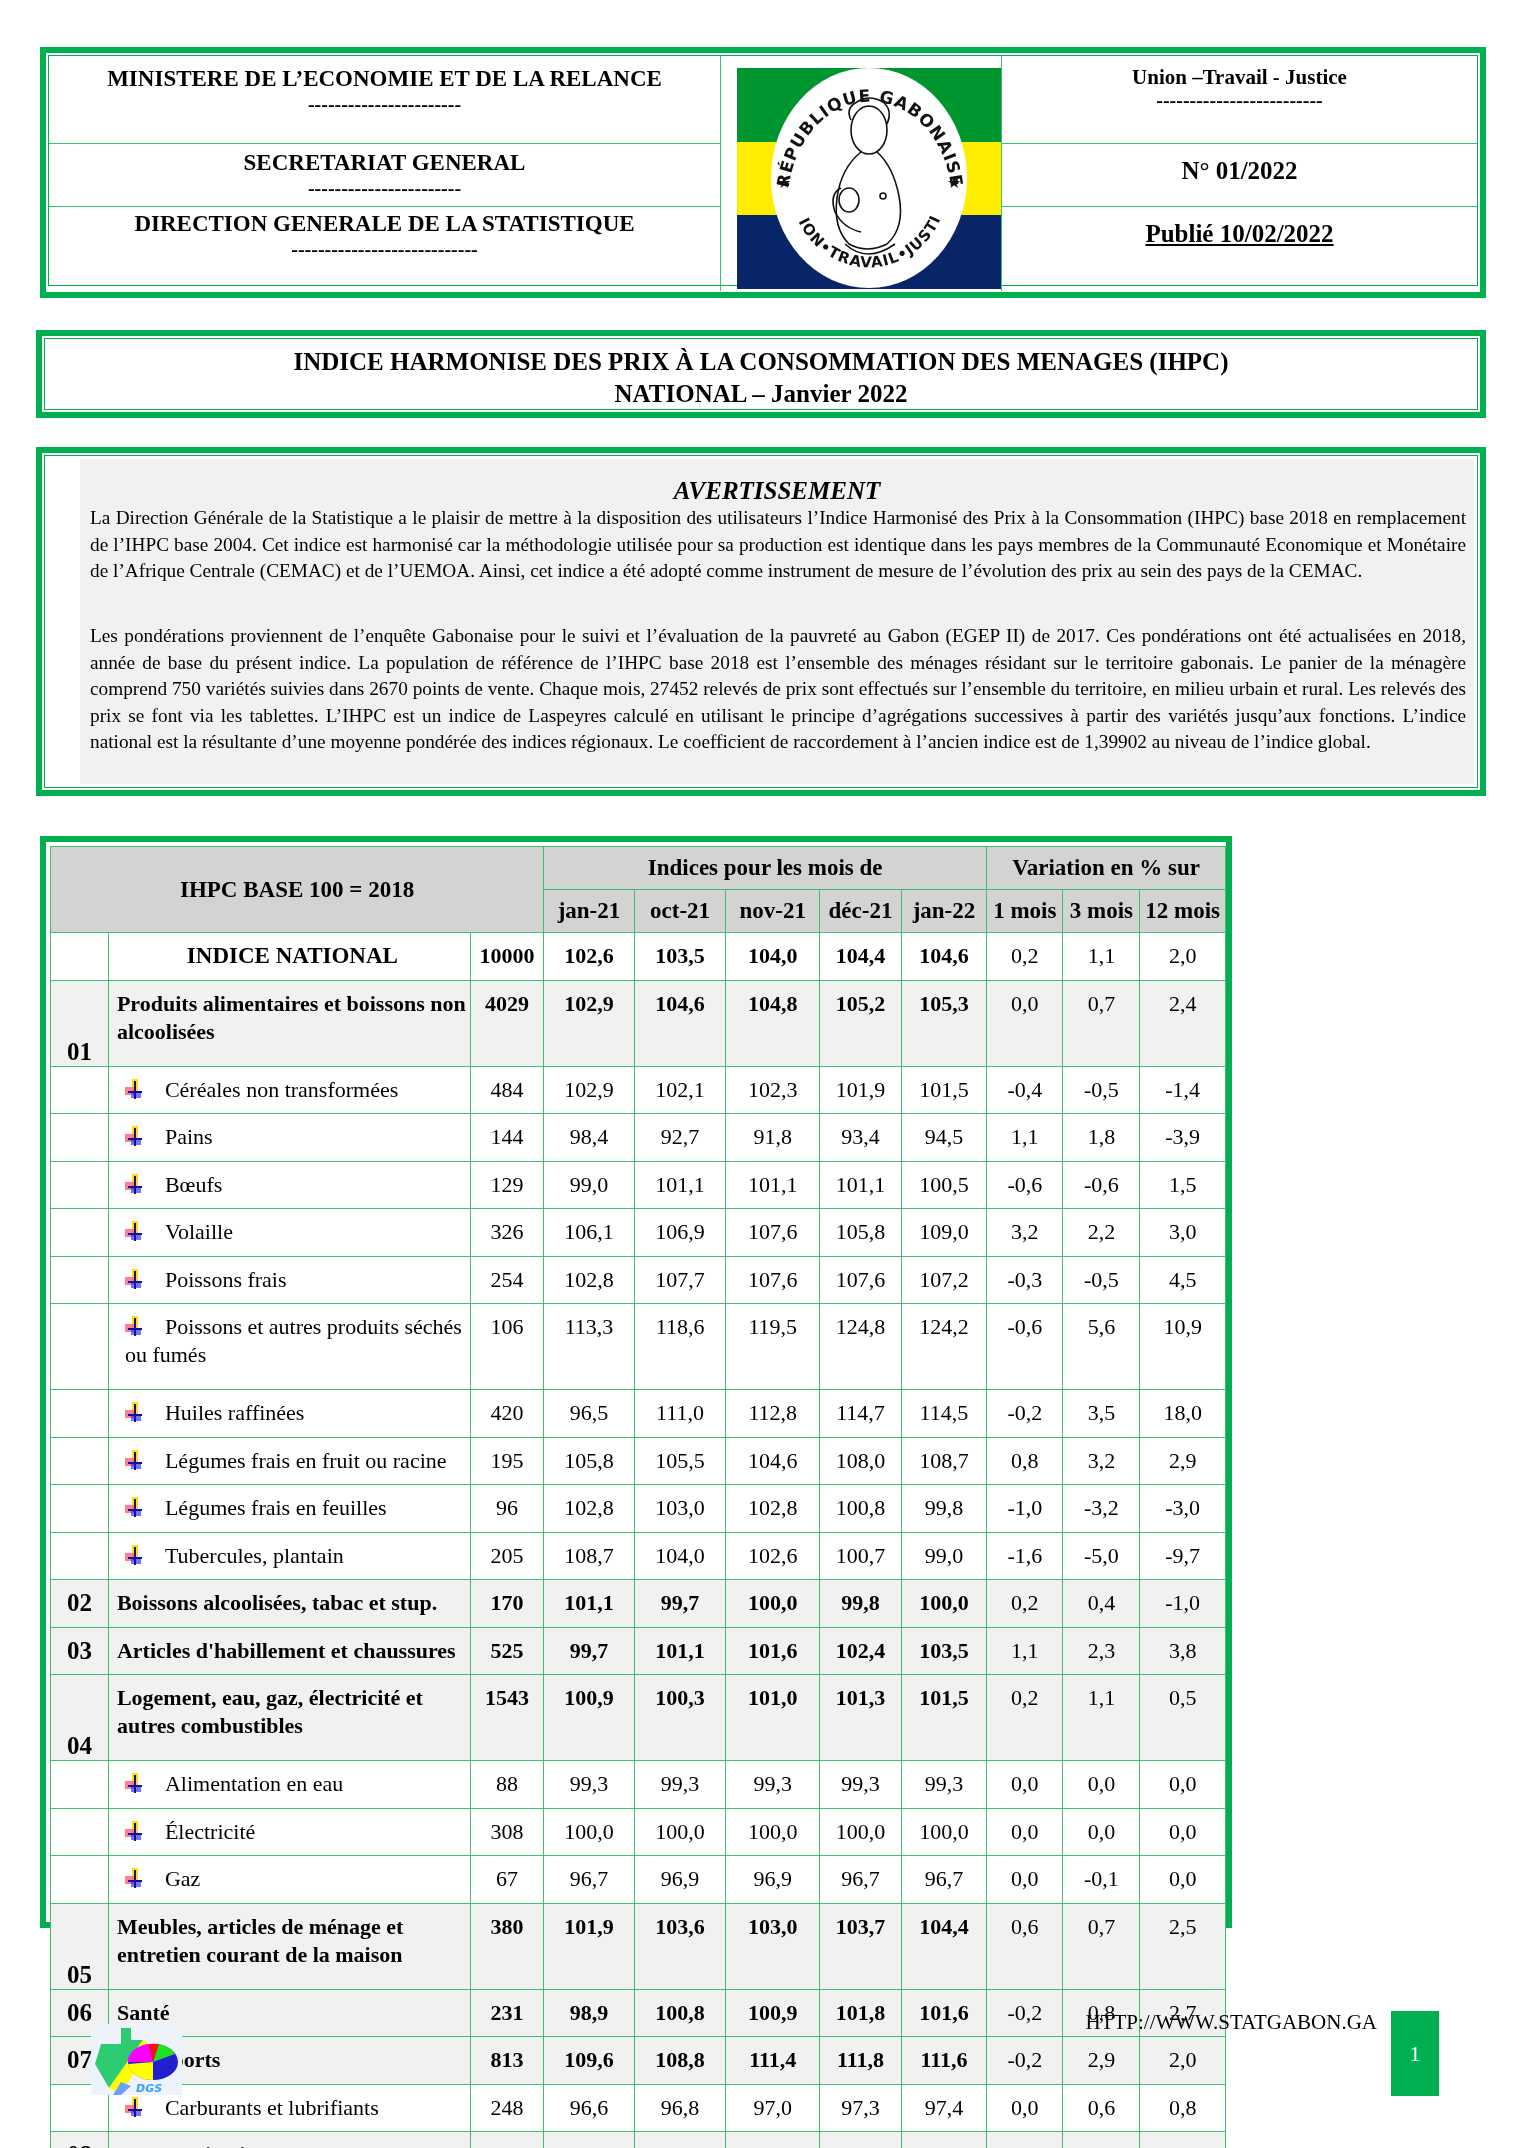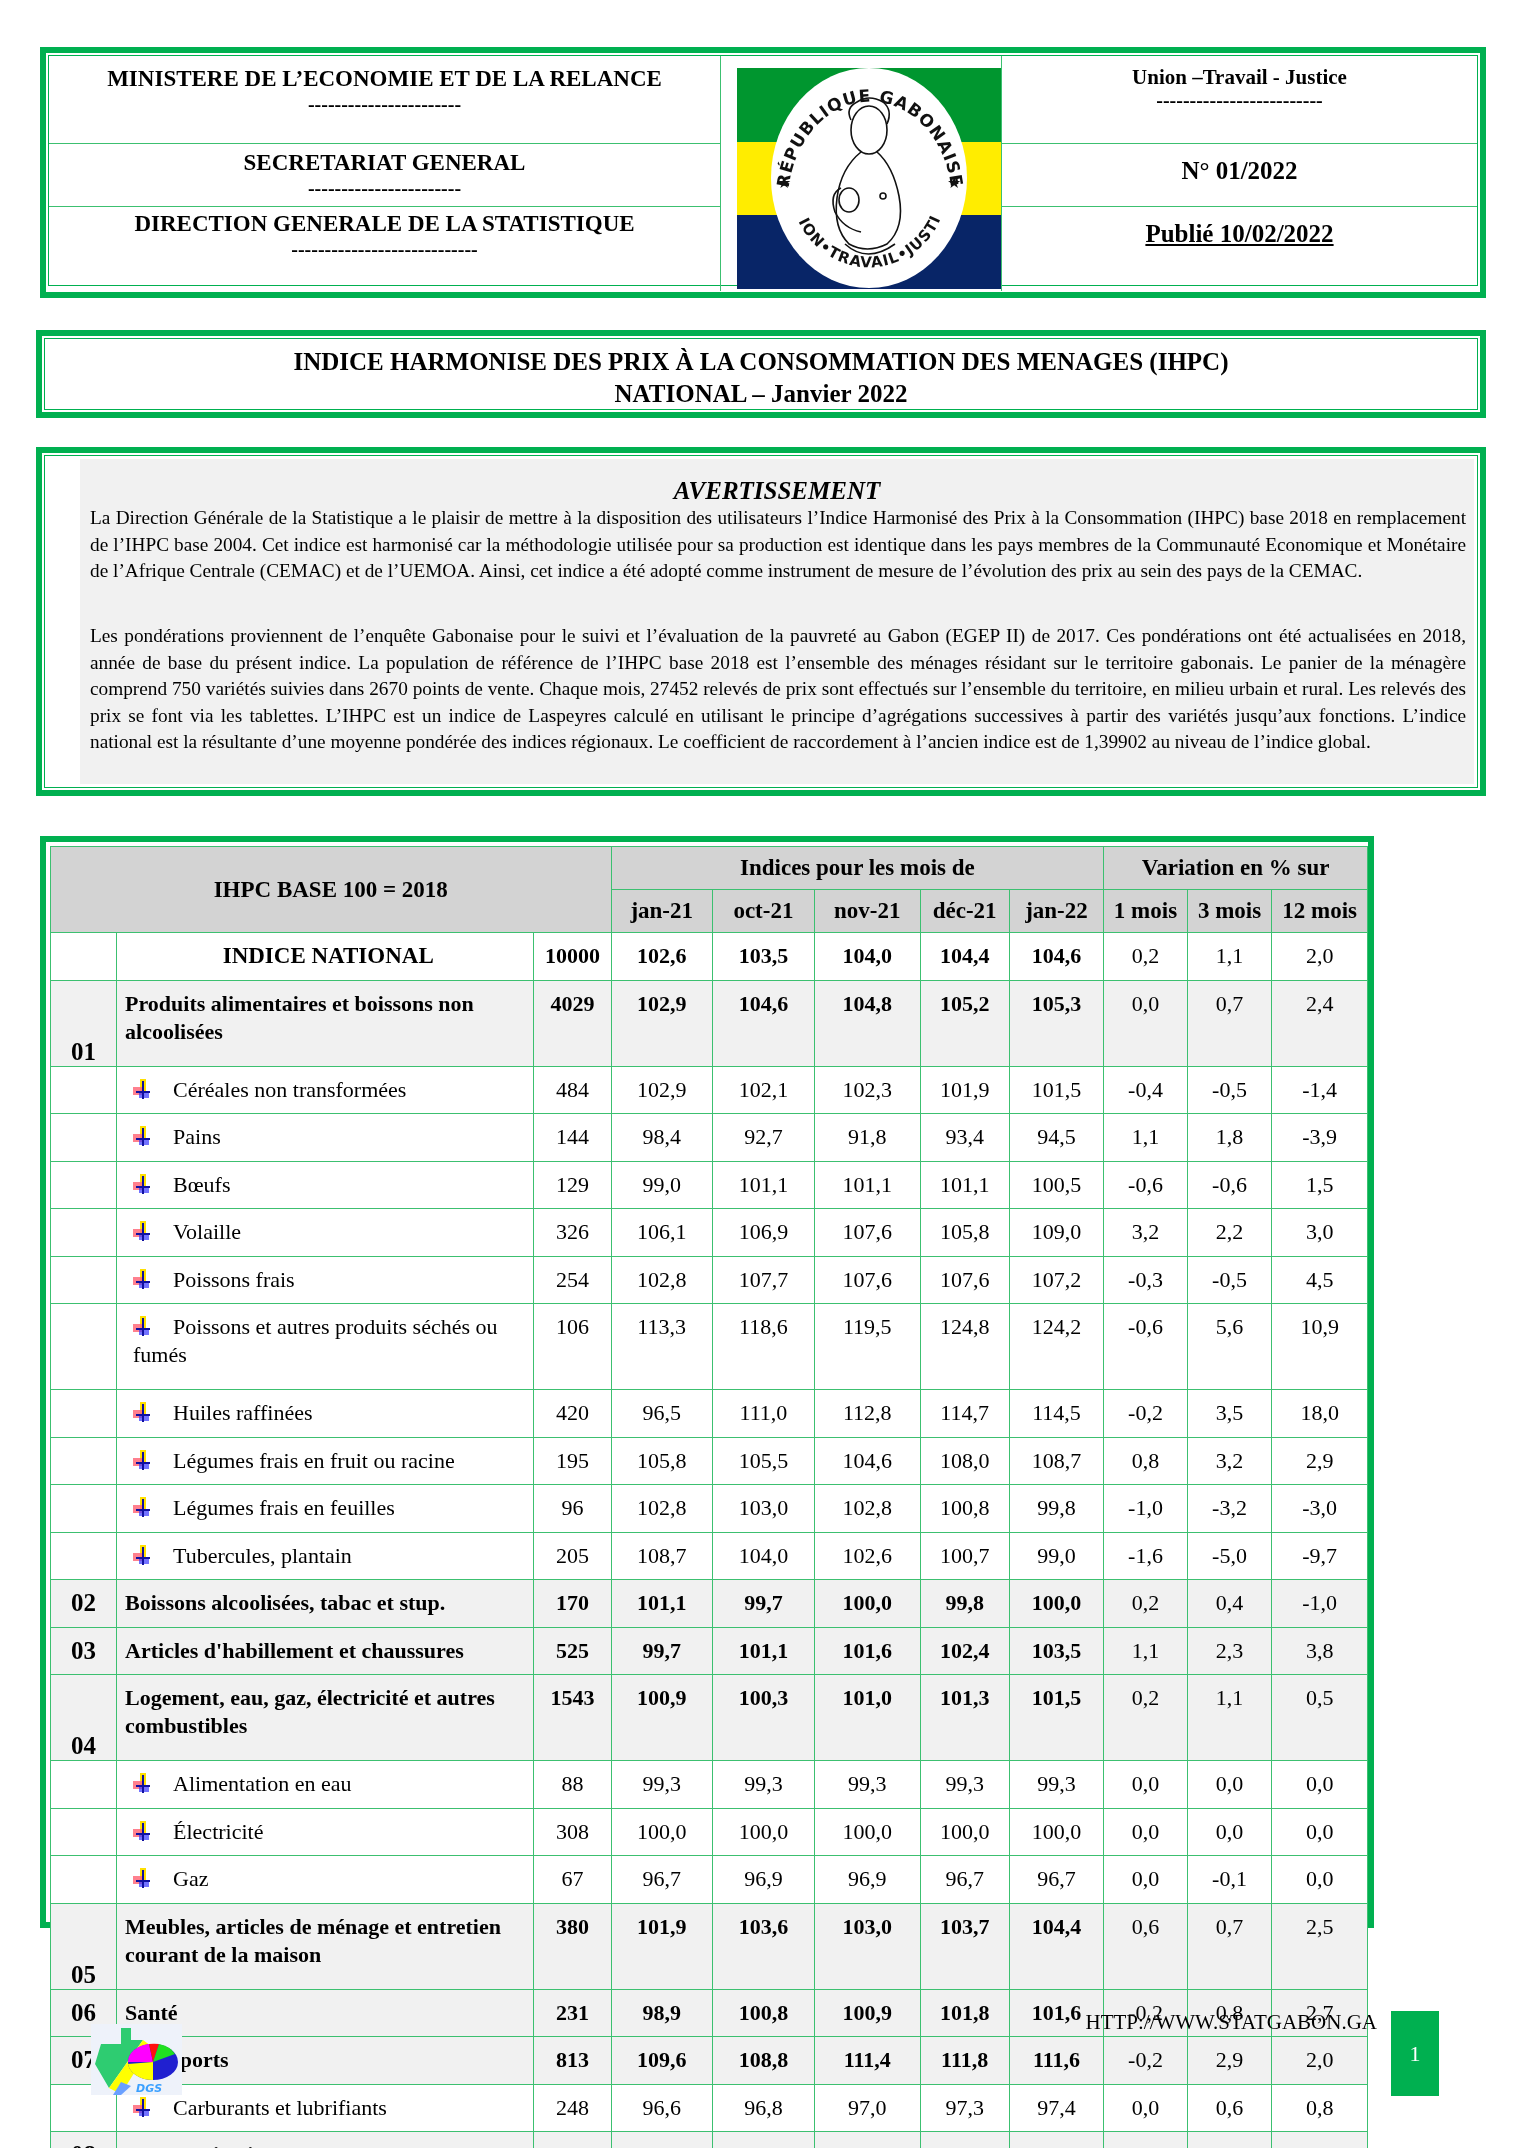--- a/index.html
+++ b/index.html
@@ -36,21 +36,21 @@
 
   
   #warn { left: 36px; top: 447px; width: 1450px; height: 349px; }
   #warn .bg { position: absolute; left: 38px; top: 6px; right: 6px; bottom: 6px; background: #f1f1f1; }
   #warn .h { position: absolute; left: 38px; right: 6px; top: 24px; text-align: center; font-weight: bold; font-size: 25px; line-height: 28px; font-style: italic; }
   #warn .p { position: absolute; left: 48px; right: 14px; font-size: 19.3px; line-height: 26.6px; text-align: justify; }
   #warn .p1 { top: 52px; }
   #warn .p2 { top: 170px; }
 
   
-  #tblbox { left: 40px; top: 836px; width: 1334px; height: 1092px; border-width: 6px; }
+  #tblbox { left: 40px; top: 836px; width: 1192px; height: 1092px; border-width: 6px; }
   table.ihpc { position: absolute; left: 4px; top: 4px; border-collapse: collapse; font-size: 22px; }
   table.ihpc td, table.ihpc th { border: 1.5px solid #3cc070; text-align: center; vertical-align: top; padding: 0 2px; line-height: 28px; }
   table.ihpc th { background: #d3d3d3; font-weight: bold; font-size: 23px; vertical-align: middle; }
   table.ihpc th.grp { height: 43px; }
   table.ihpc th.m { height: 43px; }
   tr.row1 td { height: 47.5px; padding-top: 9px; }
   tr.row2 td { height: 86px; padding-top: 9px; }
   tr.cat td { background: #f1f1f1; font-weight: bold; }
   tr.cat td.var { font-weight: normal; }
   tr.nat td { background: #fff; font-weight: bold; }

